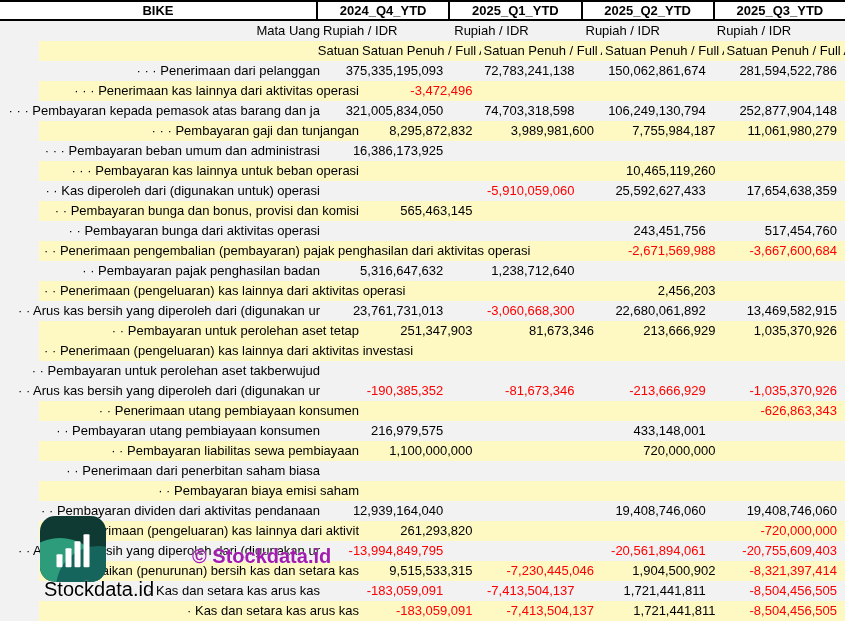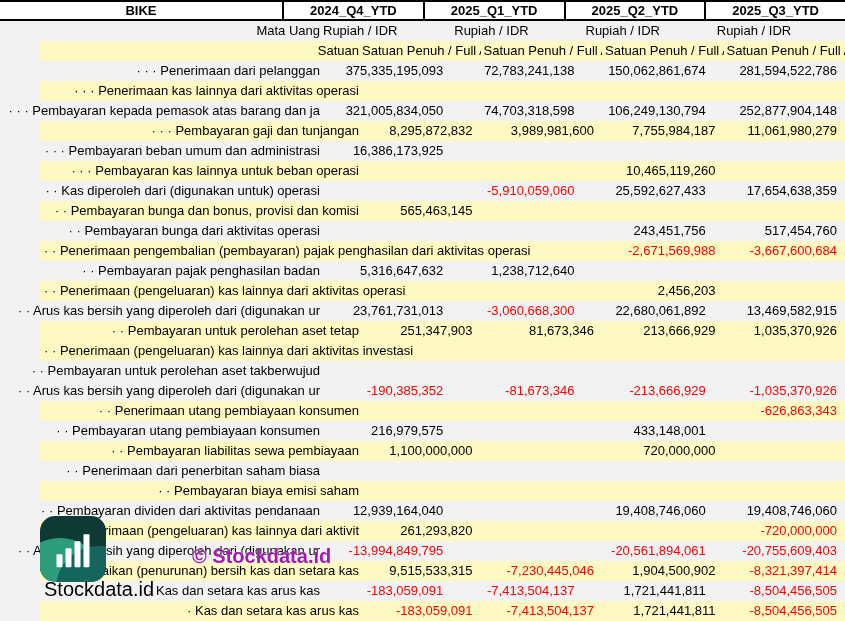--- a/index.html
+++ b/index.html
@@ -2,21 +2,21 @@
 <html><head>
 <meta charset="utf-8">
 <style>
   html,body{margin:0;padding:0;}
   body{font-family:"Liberation Sans","DejaVu Sans",sans-serif;}
   .screen{position:relative;width:845px;height:621px;overflow:hidden;background:#f2f2f2;color:#000;}
 
   
   .hdr-row{display:flex;height:21px;background:#ffffff;border-top:2px solid #000;border-bottom:2px solid #000;box-sizing:border-box;}
   .hdr-cell{box-sizing:border-box;height:17px;line-height:17px;font-size:13px;font-weight:bold;text-align:center;white-space:nowrap;overflow:hidden;}
-  .hdr-cell.tick{width:282px;flex:none;}
+  .hdr-cell.tick{width:316px;flex:none;}
   .hdr-cell.per{flex:1;border-left:2px solid #000;}
 
   
   .row{display:flex;height:20px;line-height:20px;font-size:13px;}
   .row.light{background:#f2f2f2;}
   .row.dark{background:#fef9c3;margin-left:39px;}
   .lbl{width:320px;flex:none;box-sizing:border-box;padding-left:5px;white-space:nowrap;overflow:hidden;text-align:right;}
   .lbl.ovf{overflow:visible;position:relative;z-index:2;}
   .val{flex:1;box-sizing:border-box;text-align:right;padding-right:8px;white-space:nowrap;overflow:hidden;}
   .val.left{text-align:left;padding-left:3px;padding-right:0;}
@@ -65,20 +65,21 @@
       </div>
       <div class="row light">
         <div class="lbl">· · · Penerimaan dari pelanggan</div>
         <div class="val">375,335,195,093</div>
         <div class="val">72,783,241,138</div>
         <div class="val">150,062,861,674</div>
         <div class="val">281,594,522,786</div>
       </div>
       <div class="row dark">
         <div class="lbl">· · · Penerimaan kas lainnya dari aktivitas operasi</div>
+        <div class="val neg">-3,472,496</div>
         <div class="val"></div>
         <div class="val"></div>
         <div class="val"></div>
       </div>
       <div class="row light">
         <div class="lbl">· · · Pembayaran kepada pemasok atas barang dan ja</div>
         <div class="val">321,005,834,050</div>
         <div class="val">74,703,318,598</div>
         <div class="val">106,249,130,794</div>
         <div class="val">252,877,904,148</div>

